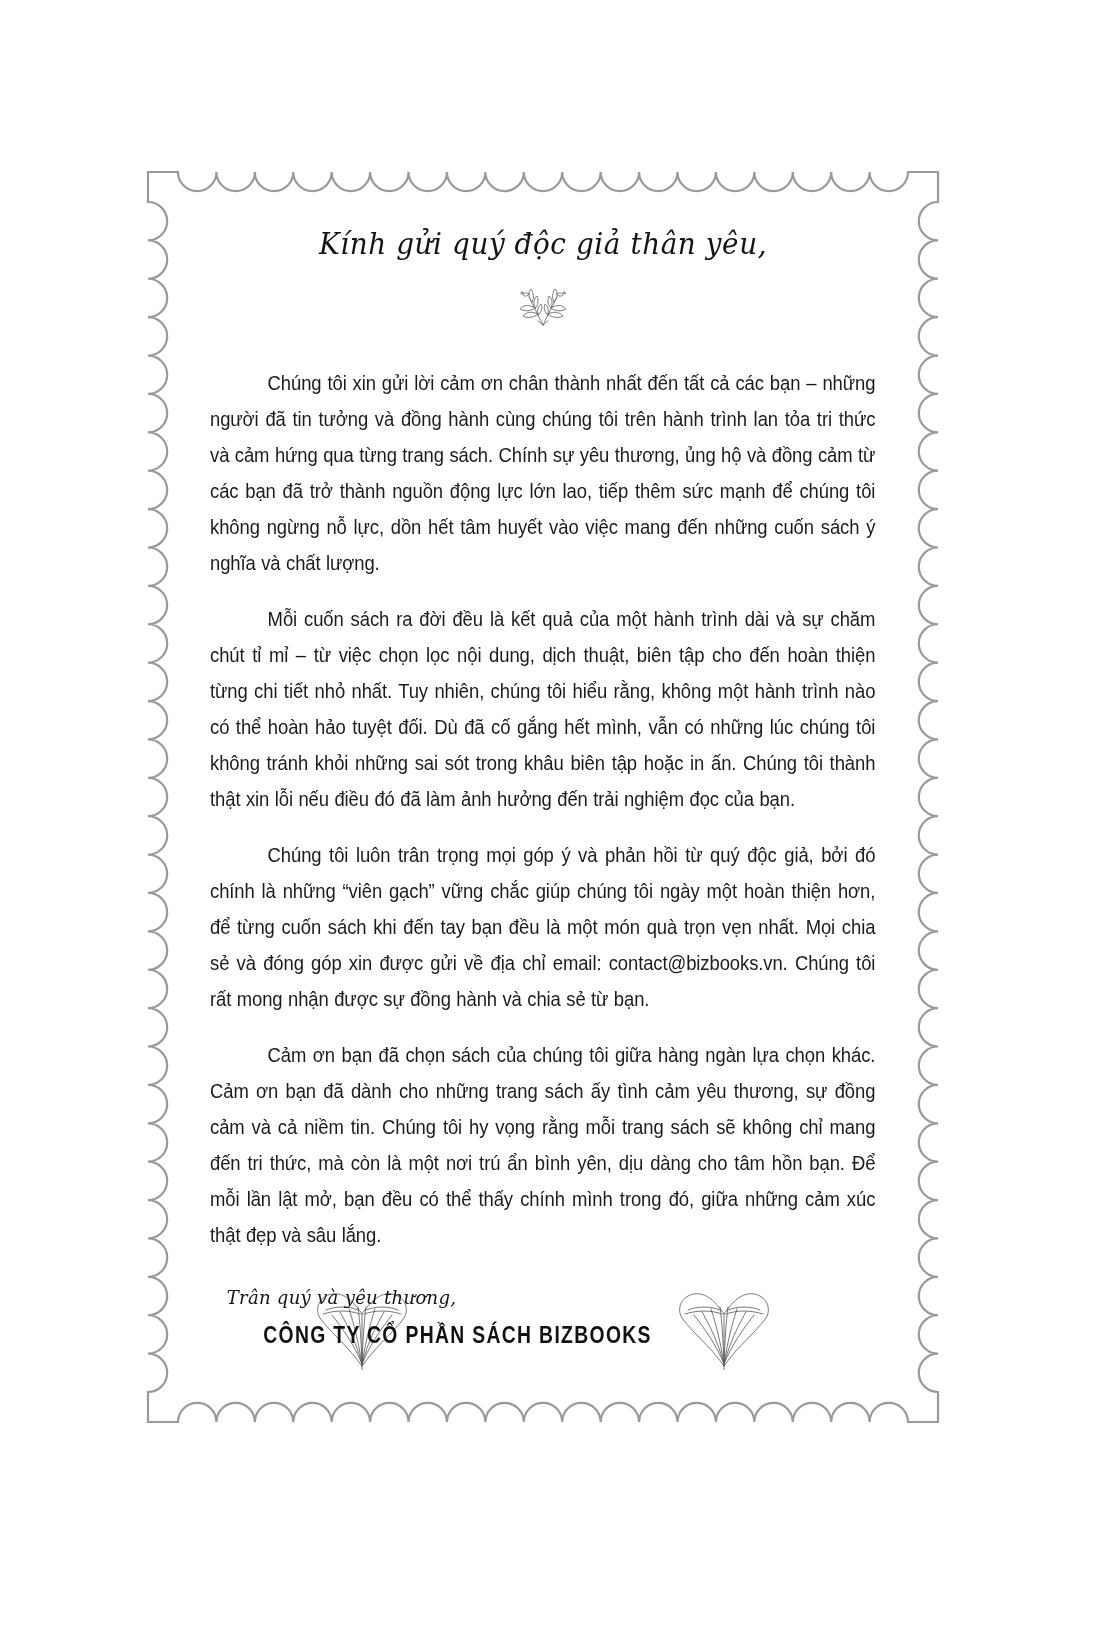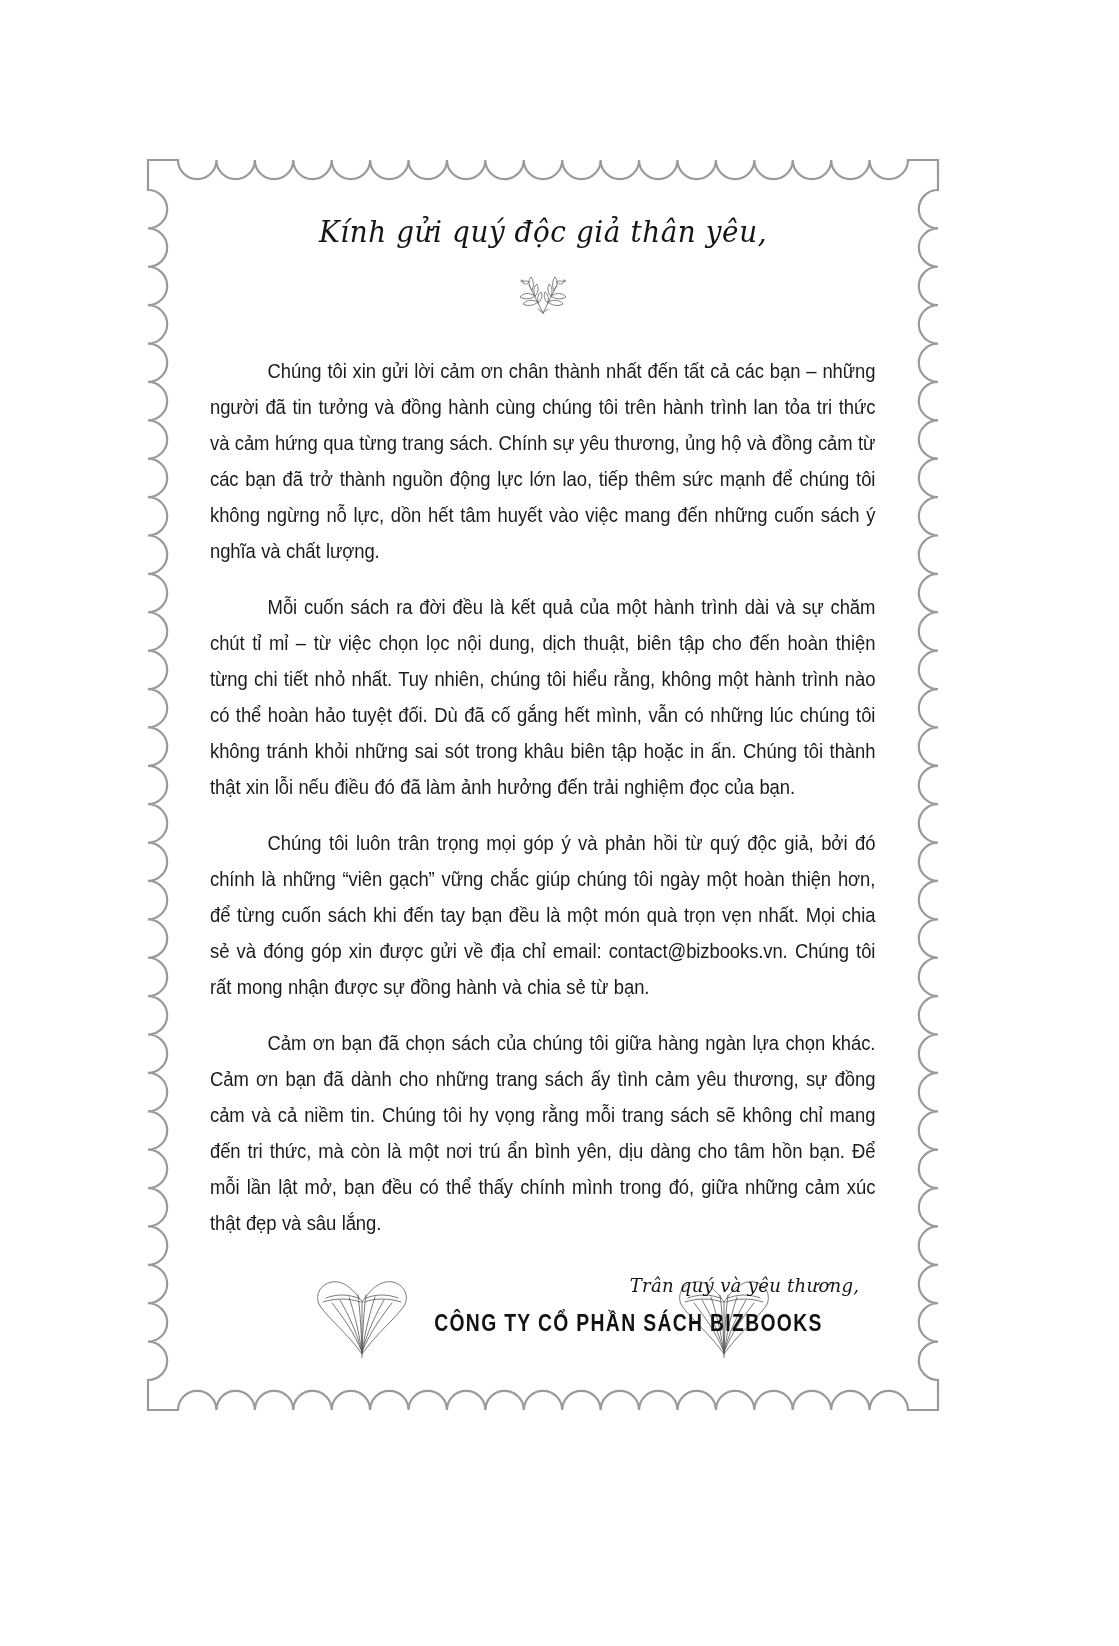--- a/index.html
+++ b/index.html
@@ -13,20 +13,21 @@
     font-family: "DejaVu Sans", sans-serif;
     color: #1a1a1a;
     position: relative;
     overflow: hidden;
   }
 
   #page {
     position: absolute;
     inset: 0;
     background: #ffffff;
+    margin-top: 12px;
   }
 
   
   #stamp-border {
     position: absolute;
     left: 148px;
     top: 160px;
     width: 790px;
     height: 1250px;
   }
@@ -104,21 +105,21 @@
     height: 104px;
   }
   .ginkgo svg { display: block; width: 100%; height: 100%; }
   .ginkgo.left  { left: 98px; }
   .ginkgo.right { right: 98px; }
 
   .sig-text {
     position: absolute;
     left: 0; right: 0;
     top: 26px;
-    text-align: right;
+    text-align: left;
   }
   .sig-closing {
     font-family: "DejaVu Serif", serif;
     font-style: italic;
     font-size: 19px;
     color: #141414;
     letter-spacing: 0.3px;
     transform: scaleX(0.95);
     margin: 0 0 14px 0;
   }

